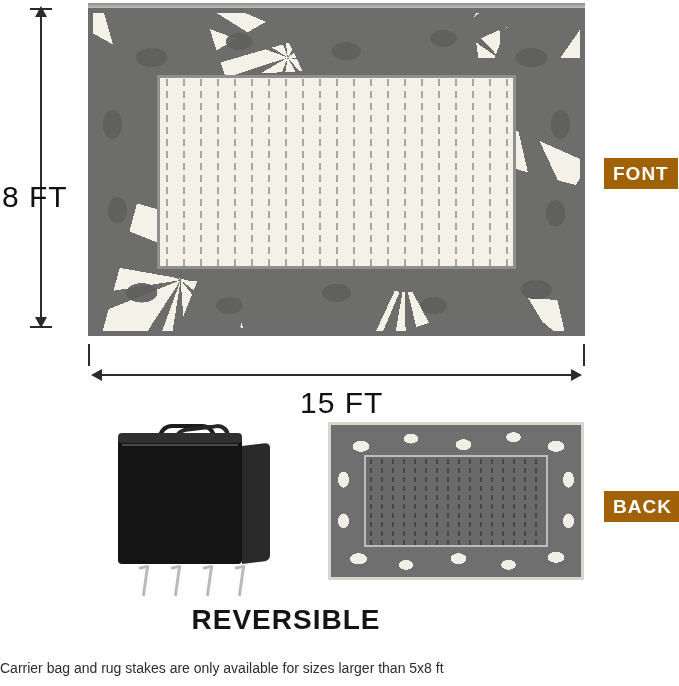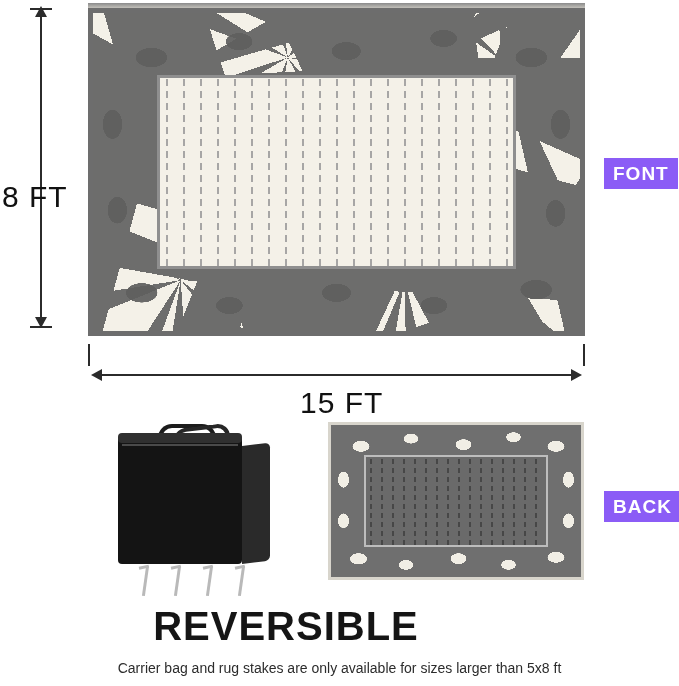--- a/index.html
+++ b/index.html
@@ -65,21 +65,21 @@
   }
   .arrow-right {
     border-top: 6px solid transparent;
     border-bottom: 6px solid transparent;
     border-left: 11px solid #2b2b2b;
   }
 
   
   .tag {
     position: absolute;
-    background: #8b5cf6;
+    background: #a16207;
     color: #ffffff;
     font-size: 19px;
     font-weight: bold;
     letter-spacing: 1px;
     padding: 6px 9px;
     line-height: 1;
   }
   #front-tag { left: 604px; top: 158px; }
   #back-tag  { left: 604px; top: 491px; }
 
@@ -307,31 +307,30 @@
     transform: rotate(-20deg);
   }
 
   
   #reversible-title {
     position: absolute;
     left: 0;
     top: 604px;
     width: 572px;
     text-align: center;
-    font-size: 40px;
+    font-size: 28px;
     font-weight: bold;
     color: #151515;
     letter-spacing: 1px;
   }
   #footer-note {
     position: absolute;
     left: 0;
     top: 660px;
     width: 679px;
-    text-align: center;
     font-size: 14px;
     color: #2c2c2c;
   }
 </style>
 </head>
 <body>
 
 <div>
   <div class="hline" style="left:30px; top:8px; width:22px; height:2px;"></div>
   <div class="hline" style="left:30px; top:326px; width:22px; height:2px;"></div>

